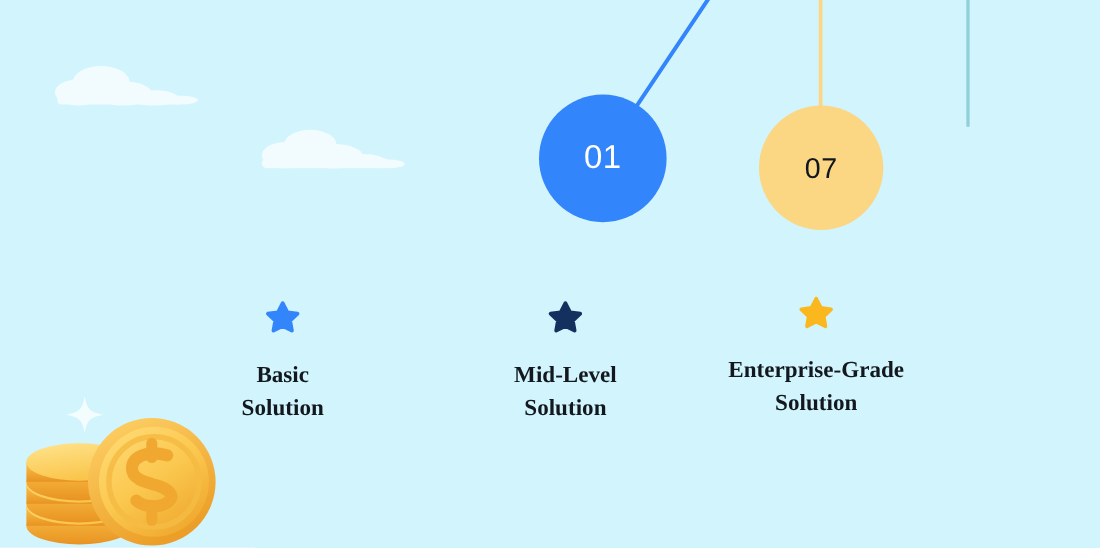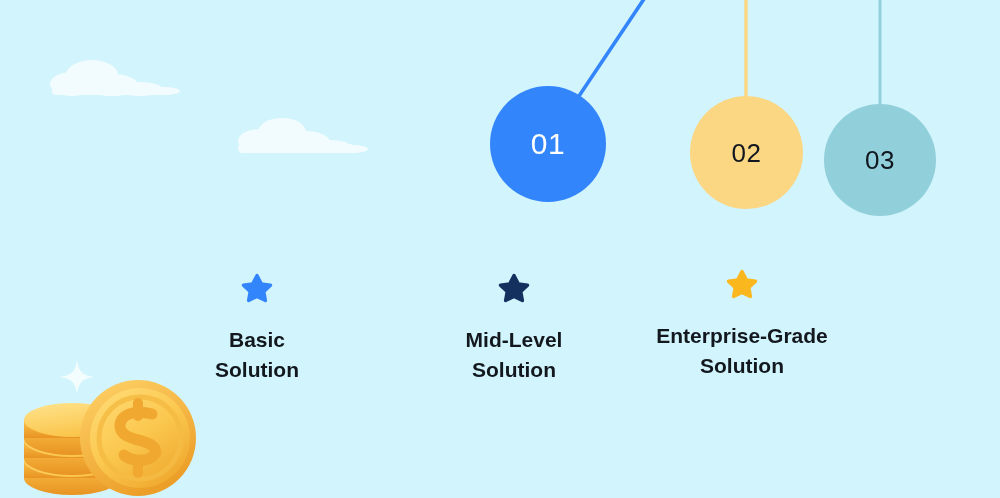--- a/index.html
+++ b/index.html
@@ -75,21 +75,21 @@
     position: absolute;
     text-align: center;
     box-sizing: border-box;
   }
   .tier-star {
     display: block;
     margin: 0 auto 22px auto;
     line-height: 0;
   }
   .tier-title {
-    font-family: Liberation Sans, sans-serif;
+    font-family: Liberation Serif, serif;
     font-weight: bold;
     font-size: 21px;
     line-height: 1.45;
     color: #13181f;
     white-space: pre-line;
   }
   #tier-1 { left: 167px; top: 272px; width: 180px; }
   #tier-2 { left: 424px; top: 272px; width: 180px; }
   #tier-3 { left: 622px; top: 268px; width: 240px; }
 
@@ -134,26 +134,23 @@
     <line x1="646" y1="-4" x2="577" y2="99" stroke="#3385fb" stroke-width="3.6" stroke-linecap="round"></line>
     <line x1="746" y1="-4" x2="746" y2="104" stroke="#fbd683" stroke-width="3.4" stroke-linecap="round"></line>
     <line x1="880" y1="-4" x2="880" y2="114" stroke="#91d0db" stroke-width="3.0" stroke-linecap="round"></line>
   </svg>
 
   <div class="node" id="node-01">
     <span class="node-label">01</span>
   </div>
 
   <div class="node" id="node-02">
-    <span class="node-label">02</span>
-  </div>
-
-  <div class="node" id="node-03">
-    <span class="node-label">03</span>
-  </div>
+    <span class="node-label">07</span>
+  </div>
+
 
   <div class="tier" id="tier-1">
     <svg class="tier-star" width="32" height="31" viewBox="0 0 32 31">
       <path fill="#3385fb" stroke="#3385fb" stroke-width="3.4" stroke-linejoin="round" d="M16 3.6 L20.3 11.9 L29.5 13.2 L22.8 19.6 L24.4 28.6 L16 24.4 L7.6 28.6 L9.2 19.6 L2.5 13.2 L11.7 11.9 Z"></path>
     </svg>
     <div class="tier-title">Basic
 Solution</div>
   </div>
 
   <div class="tier" id="tier-2">

